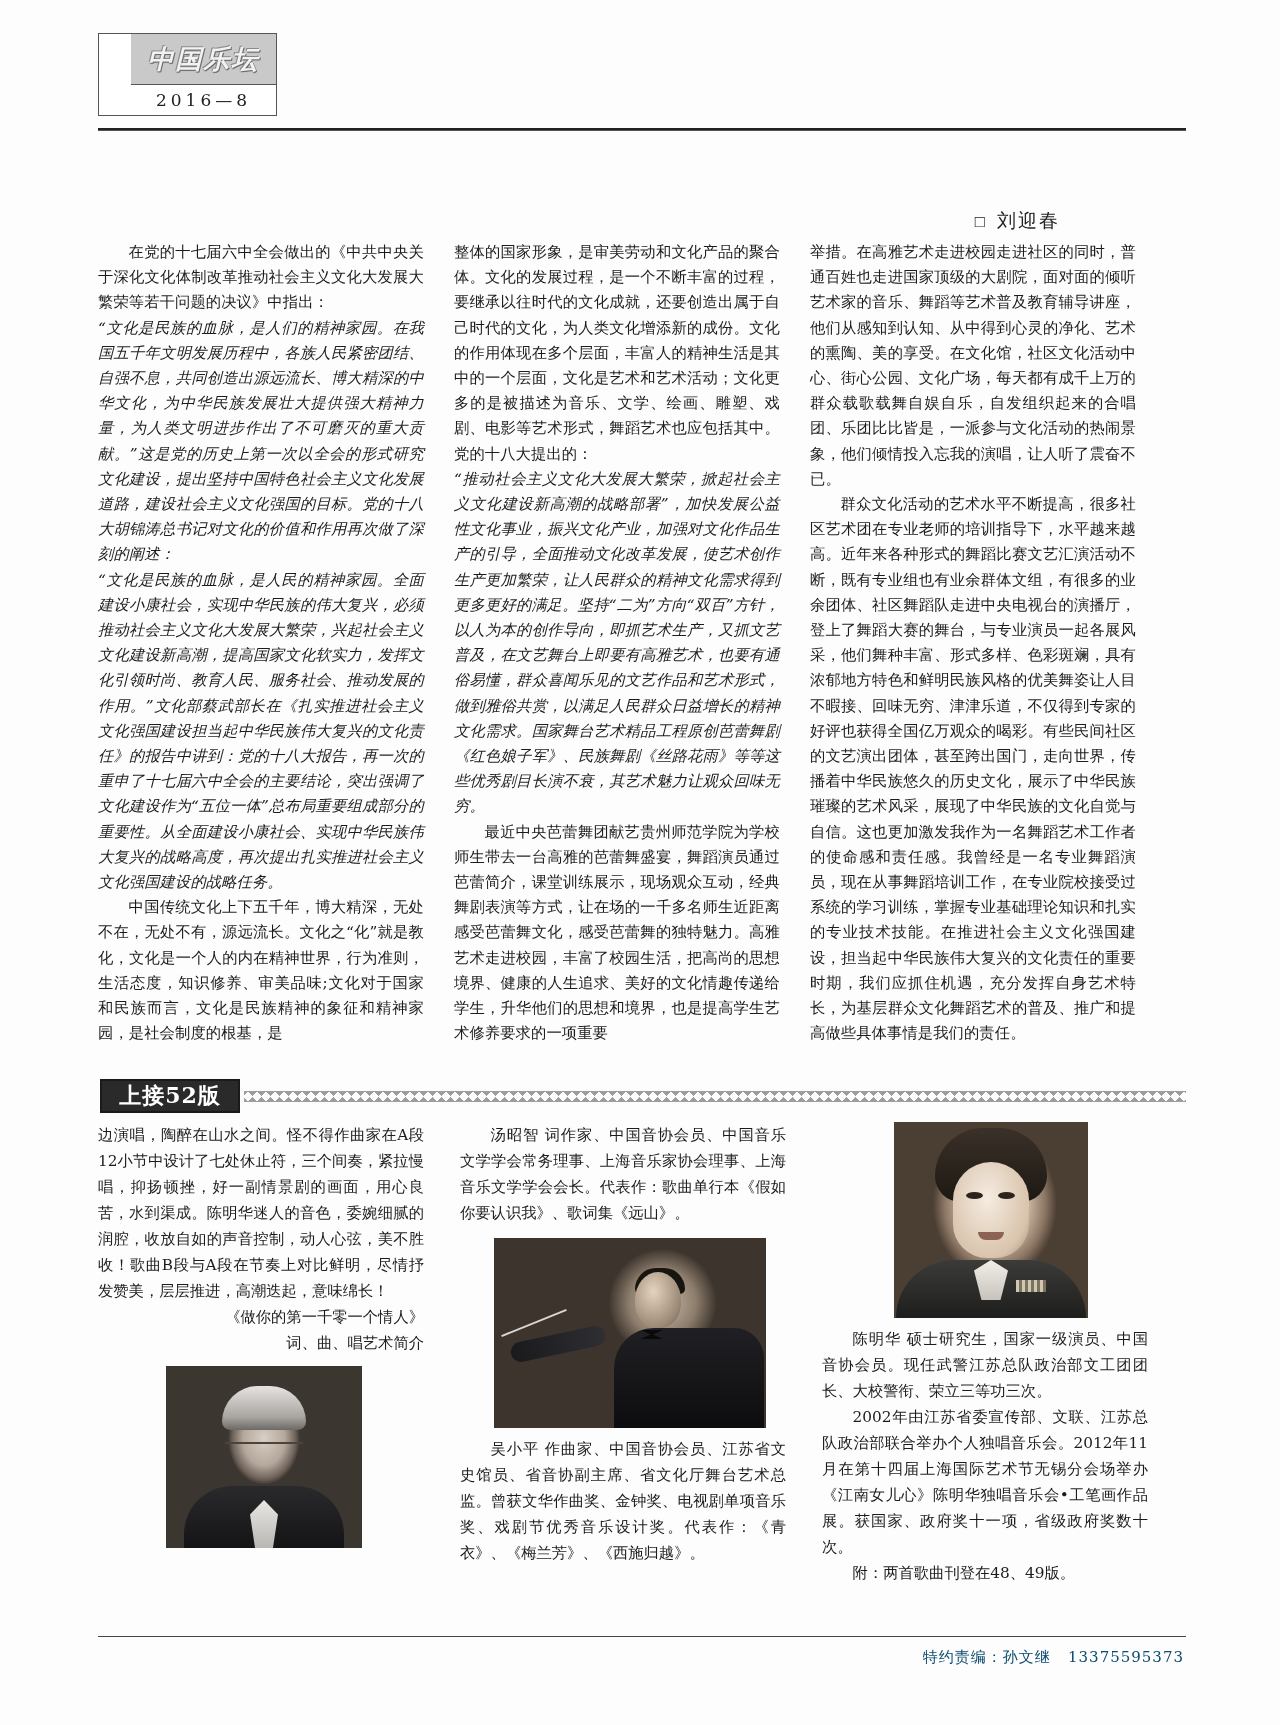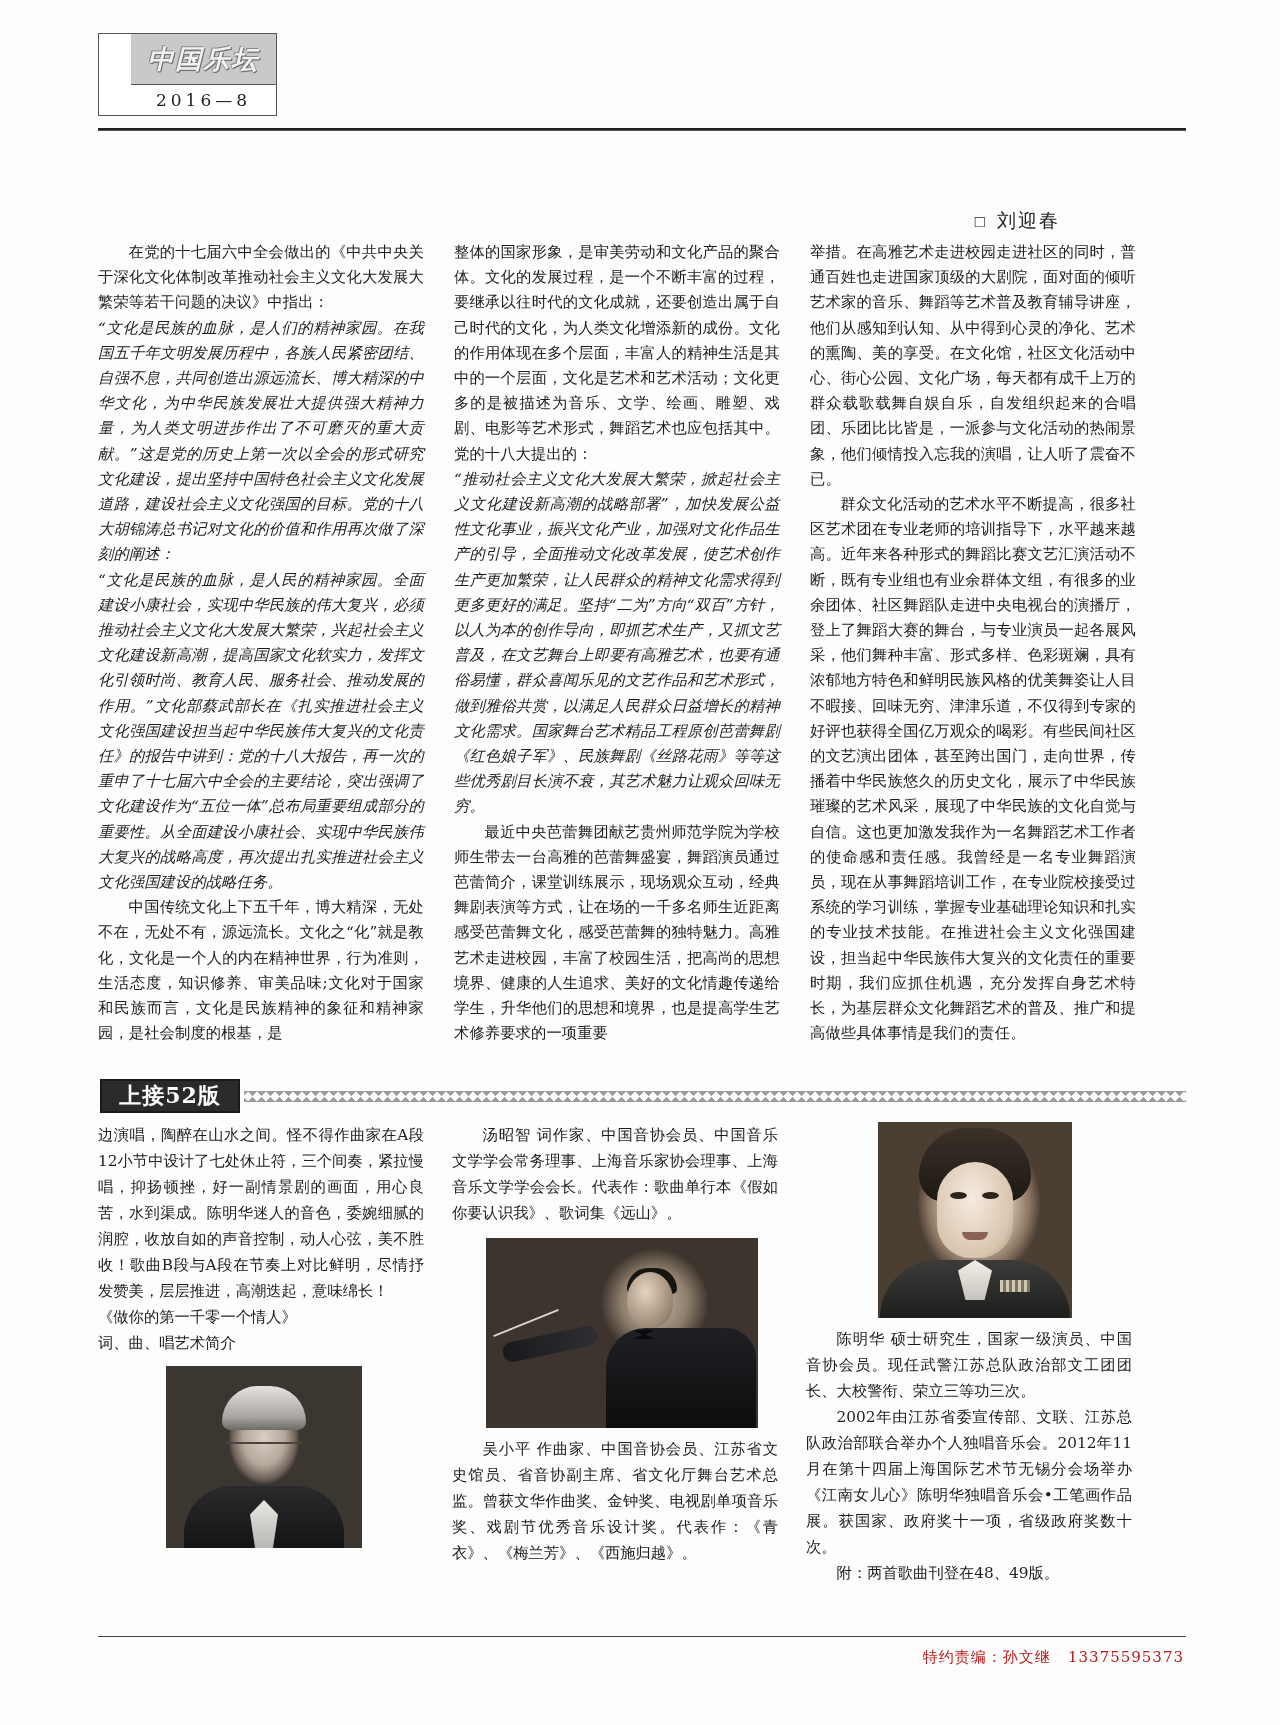--- a/index.html
+++ b/index.html
@@ -189,35 +189,35 @@
     opacity: 0.85;
   }
 
   
   .lower {
     position: absolute;
     left: 98px;
     top: 1122px;
     width: 1090px;
     display: flex;
-    gap: 28px;
+    gap: 36px;
   }
   .lcol { width: 326px; position: relative; }
   .lcol p {
     margin: 0;
     font-family: "DejaVu Serif", "Liberation Serif", serif;
     font-size: 15.3px;
     line-height: 26px;
     text-align: justify;
     text-justify: inter-ideograph;
     text-indent: 2em;
     color: #1c1c1c;
   }
   .lcol p.noindent { text-indent: 0; }
-  .lcol p.centered { text-align: left; text-indent: 0; }
+  .lcol p.centered { text-align: right; text-indent: 0; }
 
   
   .photo {
     background: #2d2d2d;
     position: relative;
     overflow: hidden;
     margin: 10px 0;
   }
   .photo .ph-inner {
     position: absolute;
@@ -348,21 +348,21 @@
     top: 1636px;
     width: 1088px;
     border-top: 1px solid #444;
   }
   .footer {
     position: absolute;
     right: 96px;
     top: 1648px;
     font-family: "DejaVu Serif", "Liberation Serif", serif;
     font-size: 15px;
-    color: #b91c1c;
+    color: #0c4a6e;
     letter-spacing: 1px;
   }
 </style>
 </head>
 <body>
 
 <div id="page">
 
   <div class="header">
     <div class="masthead">

